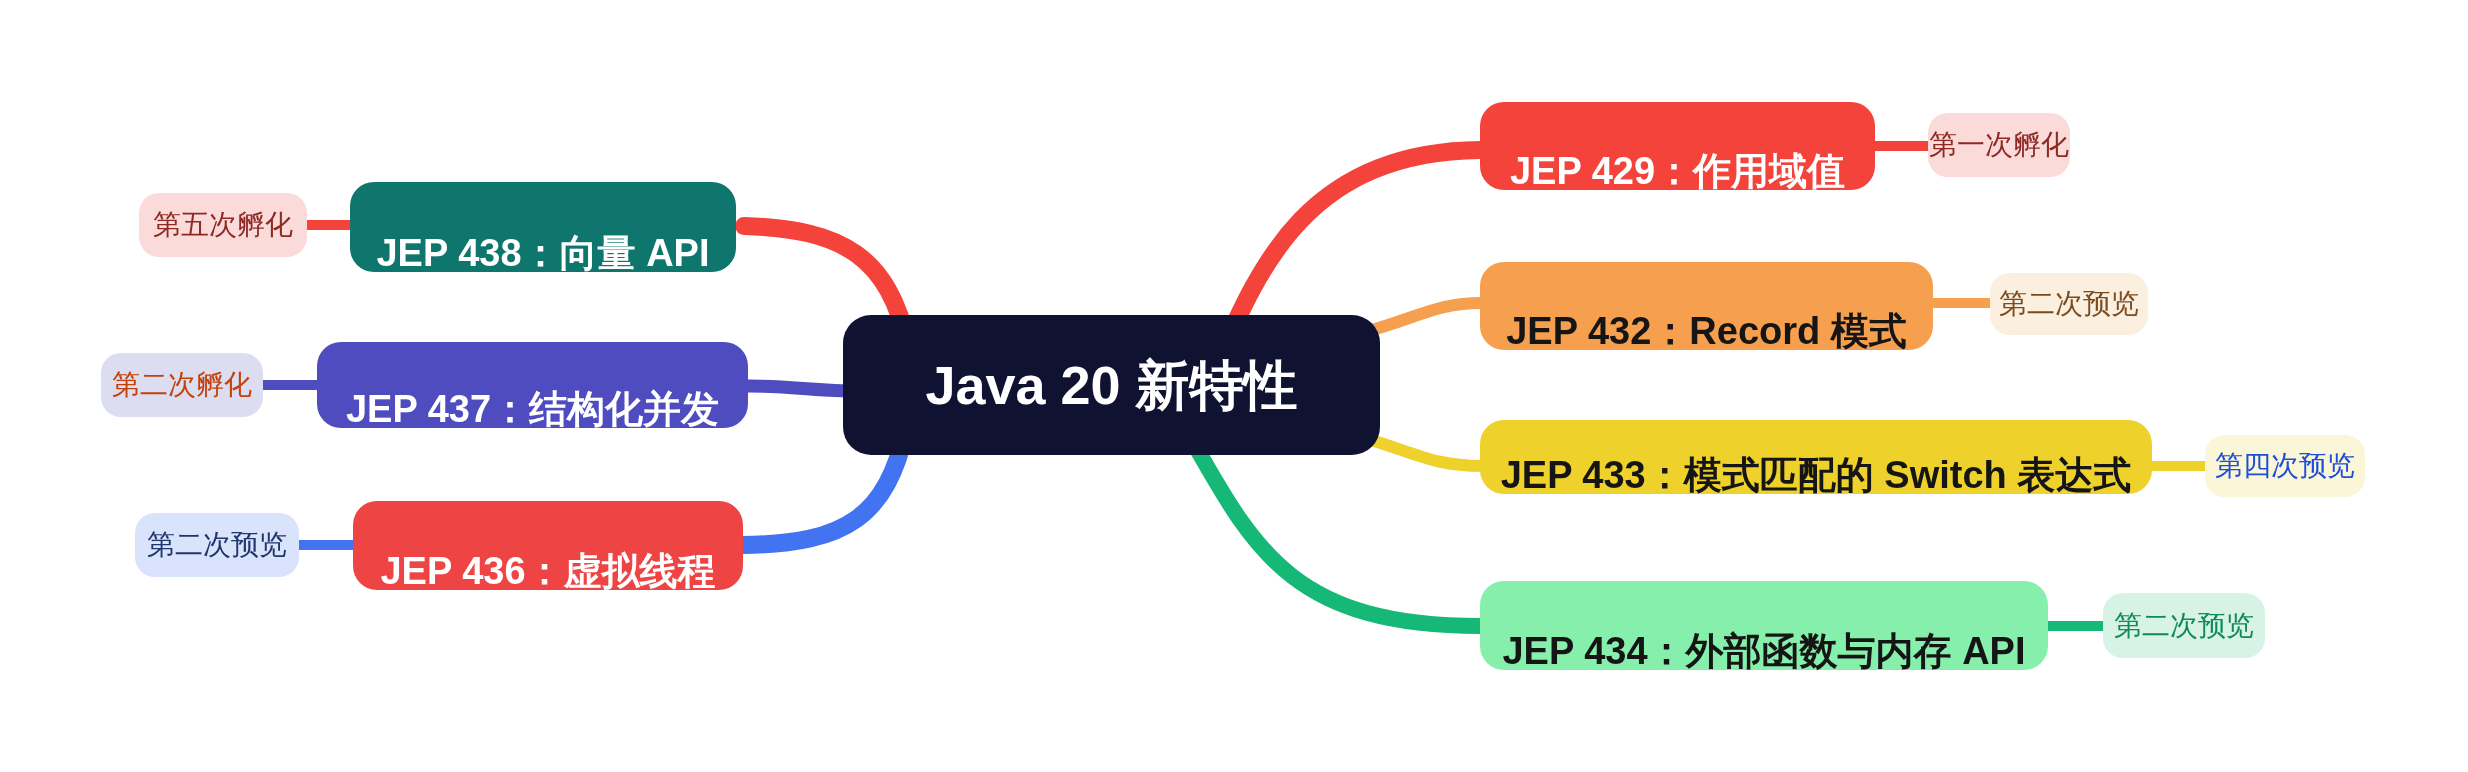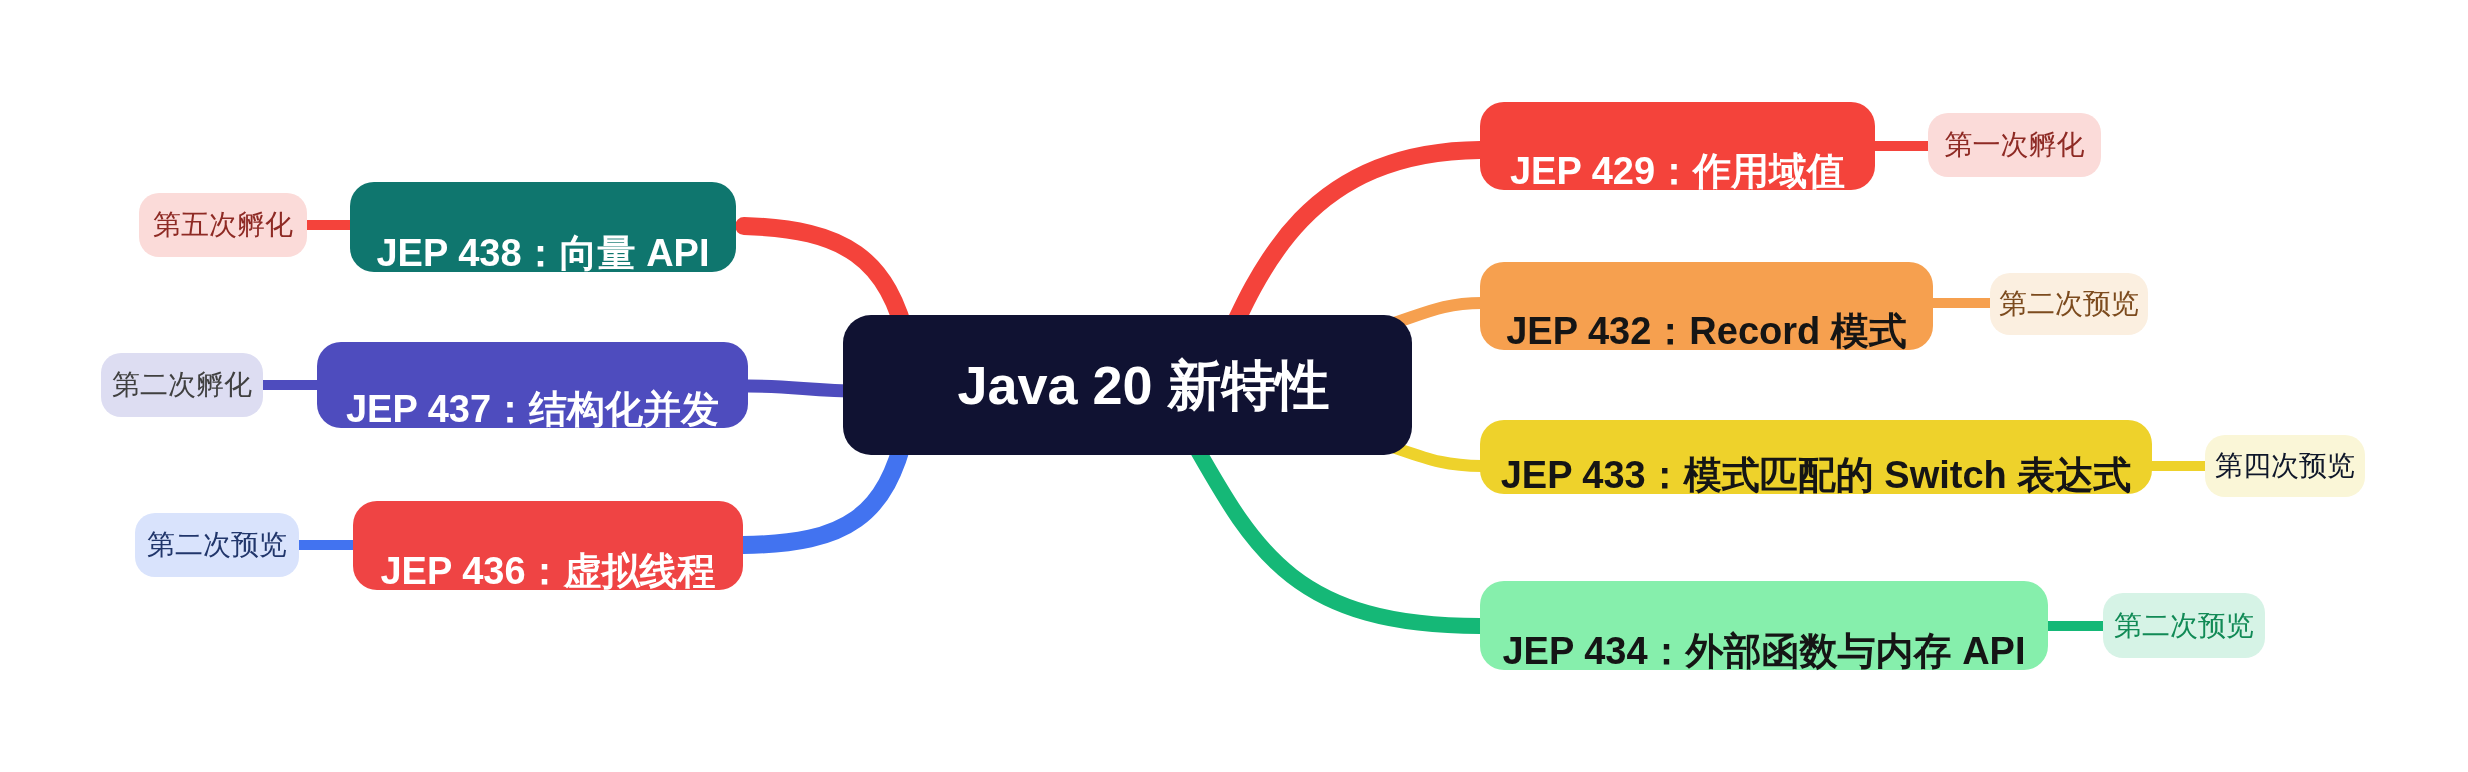--- a/index.html
+++ b/index.html
@@ -14,21 +14,21 @@
     position: absolute; z-index: 2;
     display: flex; align-items: flex-end; justify-content: center;
     border-radius: 24px; box-sizing: border-box;
     font-weight: 700; font-size: 38px; line-height: 1;
     white-space: nowrap; cursor: pointer;
   }
   .root-node {
     position: absolute; z-index: 3;
     display: flex; align-items: center; justify-content: center;
     border-radius: 28px; font-weight: 700; font-size: 54px; line-height: 1;
-    white-space: nowrap; cursor: pointer; padding-left: 32px;
+    white-space: nowrap; cursor: pointer;
   }
   .tag {
     position: absolute; z-index: 2;
     display: flex; align-items: center; justify-content: center;
     border-radius: 20px; font-weight: 500; font-size: 28px; line-height: 1;
     white-space: nowrap; cursor: pointer;
   }
   .label { pointer-events: none; }
 </style>
 </head>
@@ -62,49 +62,49 @@
   <div class="node" style="left: 350px; top: 182px; width: 386px; height: 90px; background: #0f766e; color: rgb(255, 255, 255);">
     <span class="label">JEP 438：向量 API</span>
   </div>
   <div class="tag" style="left: 139px; top: 193px; width: 168px; height: 64px; background: rgb(251, 219, 217); color: rgb(142, 42, 36);">
     <span class="label">第五次孵化</span>
   </div>
 
   <div class="node" style="left: 317px; top: 342px; width: 431px; height: 86px; background: rgb(78, 76, 190); color: rgb(255, 255, 255);">
     <span class="label">JEP 437：结构化并发</span>
   </div>
-  <div class="tag" style="left: 101px; top: 353px; width: 162px; height: 64px; background: rgb(221, 221, 242); color: #404040;">
+  <div class="tag" style="left: 101px; top: 353px; width: 162px; height: 64px; background: rgb(221, 221, 242); color: #c2410c;">
     <span class="label">第二次孵化</span>
   </div>
 
   <div class="node" style="left: 353px; top: 501px; width: 390px; height: 89px; background: #ef4444; color: rgb(255, 255, 255);">
     <span class="label">JEP 436：虚拟线程</span>
   </div>
   <div class="tag" style="left: 135px; top: 513px; width: 164px; height: 64px; background: rgb(217, 227, 252); color: rgb(33, 54, 107);">
     <span class="label">第二次预览</span>
   </div>
 
   <div class="node" style="left: 1480px; top: 102px; width: 395px; height: 88px; background: rgb(244, 67, 59); color: rgb(255, 255, 255);">
     <span class="label">JEP 429：作用域值</span>
   </div>
-  <div class="tag" style="left: 1928px; top: 113px; width: 173px; height: 64px; background: rgb(251, 219, 217); color: rgb(142, 42, 36);">
+  <div class="tag" style="left: 1928px; top: 113px; width: 142px; height: 64px; background: rgb(251, 219, 217); color: rgb(142, 42, 36);">
     <span class="label">第一次孵化</span>
   </div>
 
   <div class="node" style="left: 1480px; top: 262px; width: 453px; height: 88px; background: rgb(246, 160, 79); color: rgb(21, 21, 21);">
     <span class="label">JEP 432：Record 模式</span>
   </div>
   <div class="tag" style="left: 1990px; top: 273px; width: 158px; height: 62px; background: rgb(251, 239, 224); color: rgb(124, 75, 30);">
     <span class="label">第二次预览</span>
   </div>
 
   <div class="node" style="left: 1480px; top: 420px; width: 672px; height: 74px; background: rgb(238, 210, 43); color: rgb(21, 21, 21);">
     <span class="label">JEP 433：模式匹配的 Switch 表达式</span>
   </div>
-  <div class="tag" style="left: 2205px; top: 435px; width: 160px; height: 62px; background: rgb(250, 246, 215); color: #0f172a;">
+  <div class="tag" style="left: 2205px; top: 435px; width: 160px; height: 62px; background: rgb(250, 246, 215); color: #1d4ed8;">
     <span class="label">第四次预览</span>
   </div>
 
   <div class="node" style="left: 1480px; top: 581px; width: 568px; height: 89px; background: #86efac; color: rgb(21, 21, 21);">
     <span class="label">JEP 434：外部函数与内存 API</span>
   </div>
   <div class="tag" style="left: 2103px; top: 593px; width: 162px; height: 65px; background: rgb(214, 243, 230); color: rgb(17, 138, 86);">
     <span class="label">第二次预览</span>
   </div>
 

